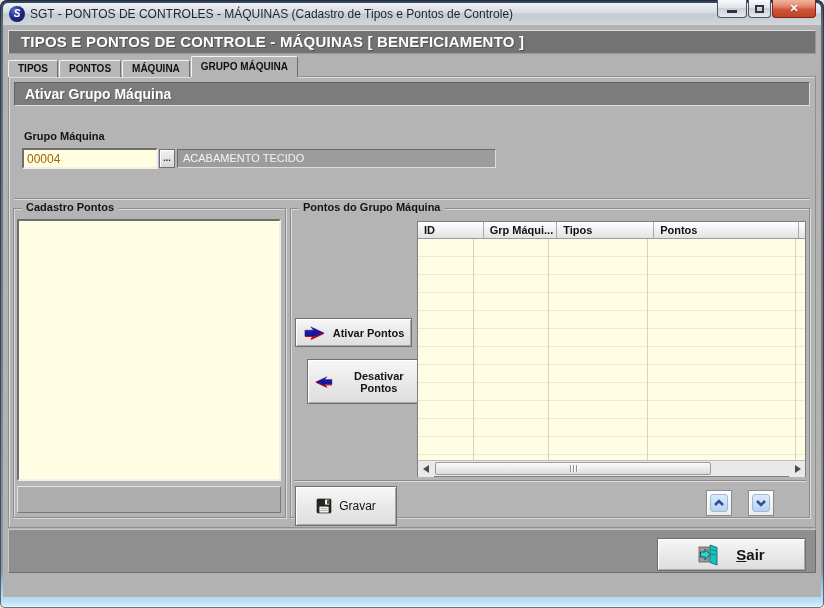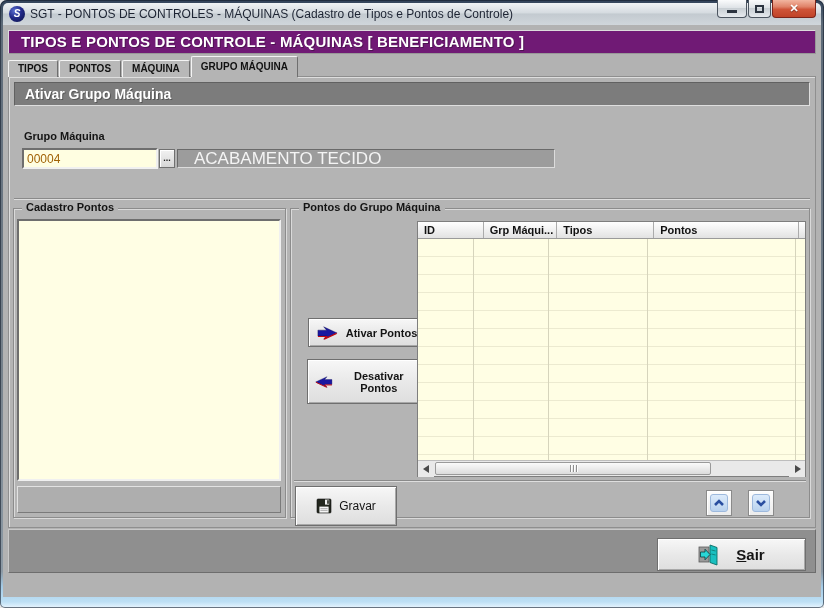--- a/index.html
+++ b/index.html
@@ -24,21 +24,21 @@
   .wbtn.min{width:30px;} .wbtn.max{width:23px;}
   .wbtn.close{width:44px;border-color:#7c2419;
     background:linear-gradient(180deg,#f2b5a0 0%,#e08268 40%,#cf5438 55%,#c04328 100%);}
   .glyph-min{width:10px;height:3px;background:#2c3440;margin-top:6px;}
   .glyph-max{width:9px;height:8px;border:2px solid #2c3440;}
   .glyph-close{color:#fff;font-size:11px;font-weight:bold;text-shadow:0 1px 1px rgba(0,0,0,.4);line-height:1;}
 
   .client{position:absolute;left:3px;top:25px;right:3px;bottom:11px;background:#b2b2b2;}
 
   
-  .main-header{position:absolute;left:8px;top:30px;width:808px;height:24px;background:#701a75;
+  .main-header{position:absolute;left:8px;top:30px;width:808px;height:24px;background:#737373;
     border:1px solid;border-color:#dcdcdc #989898 #989898 #dcdcdc;
     color:#fff;font-size:15px;font-weight:bold;line-height:22px;padding-left:12px;
     text-shadow:1px 1px 0 rgba(0,0,0,.3);letter-spacing:.2px;}
 
   
   .tabs{position:absolute;left:8px;top:56px;height:21px;display:flex;align-items:flex-end;z-index:3;}
   .tab{height:17px;padding:0 9px;background:#b8b8b8;border:1px solid;
     border-color:#f4f4f4 #6f6f6f #6f6f6f #f4f4f4;border-bottom:none;
     font-size:10px;font-weight:bold;color:#111;line-height:16px;margin-right:1px;border-radius:2px 2px 0 0;}
   .tab.active{height:21px;line-height:20px;background:#b4b4b4;z-index:4;position:relative;
@@ -54,23 +54,23 @@
 
   
   .fld-label{position:absolute;left:24px;top:130px;font-size:11px;font-weight:bold;color:#141414;}
   .edit{position:absolute;left:22px;top:148px;width:136px;height:21px;background:#fffee1;
     border:2px solid;border-color:#6e6e6e #f0f0f0 #f0f0f0 #6e6e6e;
     color:#a16207;font-size:12px;padding:0 3px;outline:none;}
   .lookup{position:absolute;left:159px;top:149px;width:16px;height:19px;
     background:linear-gradient(180deg,#f2f2f2,#d6d6d6);border:1px solid #707070;
     box-shadow:inset 1px 1px 0 #fff;font-size:9px;font-weight:bold;color:#222;
     text-align:center;line-height:15px;padding:0;}
-  .display{position:absolute;left:177px;top:149px;width:378px;height:19px;background:#9c9c9c;
+  .display{position:absolute;left:177px;top:149px;width:319px;height:19px;background:#9c9c9c;
     border:1px solid;border-color:#6a6a6a #dcdcdc #dcdcdc #6a6a6a;
-    color:#f4f4f4;font-size:17px;line-height:17px;padding-left:16px;white-space:nowrap;overflow:hidden;}
+    color:#f4f4f4;font-size:11px;line-height:17px;padding-left:5px;white-space:nowrap;overflow:hidden;}
   .divider{position:absolute;left:14px;top:198px;width:796px;height:2px;
     border-top:1px solid #8a8a8a;border-bottom:1px solid #dedede;}
 
   
   .groupbox{position:absolute;border:1px solid #8c8c8c;
     box-shadow:inset 1px 1px 0 rgba(255,255,255,.5),1px 1px 0 rgba(255,255,255,.5);}
   .gb-left{left:13px;top:208px;width:273px;height:310px;}
   .gb-right{left:290px;top:208px;width:520px;height:310px;}
   .gb-label{position:absolute;top:201px;background:#b4b4b4;padding:0 4px;font-size:11px;
     font-weight:bold;color:#141414;z-index:2;line-height:13px;}
@@ -79,21 +79,21 @@
   .listbox{position:absolute;left:17px;top:219px;width:264px;height:262px;background:#fffee4;
     border:2px solid;border-color:#6e6e6e #f0f0f0 #f0f0f0 #6e6e6e;}
   .bottombar-left{position:absolute;left:17px;top:486px;width:264px;height:27px;background:#aeaeae;
     border:1px solid;border-color:#e2e2e2 #7a7a7a #7a7a7a #e2e2e2;}
 
   
   .btn{background:linear-gradient(180deg,#f7f7f7 0%,#e9e9e9 50%,#dedede 100%);
     border:1px solid #6f6f6f;box-shadow:inset 1px 1px 0 #ffffff,inset -1px -1px 0 #a8a8a8;
     display:flex;align-items:center;justify-content:center;gap:7px;
     font-size:11px;font-weight:bold;color:#141414;cursor:default;}
-  .btn-ativar{position:absolute;left:295px;top:318px;width:117px;height:29px;margin-left:13px;}
+  .btn-ativar{position:absolute;left:295px;top:318px;width:117px;height:29px;}
   .btn-desativar{position:absolute;left:295px;top:359px;width:117px;height:45px;margin-left:12px;}
   .btn-gravar{position:absolute;left:295px;top:486px;width:102px;height:40px;font-weight:normal;font-size:12px;}
   .btn-sair{position:absolute;left:657px;top:538px;width:149px;height:33px;font-size:15px;gap:14px;text-align:right;}
 
   
   .grid{position:absolute;left:417px;top:221px;width:389px;height:256px;background:#fffee4;
     border:1px solid #7e7e7e;}
   .grid-header{display:flex;height:17px;background:linear-gradient(180deg,#ffffff,#e2e2e2);
     border-bottom:1px solid #9a9a9a;}
   .gh{border-right:1px solid #ababab;font-size:11px;font-weight:bold;color:#111;

